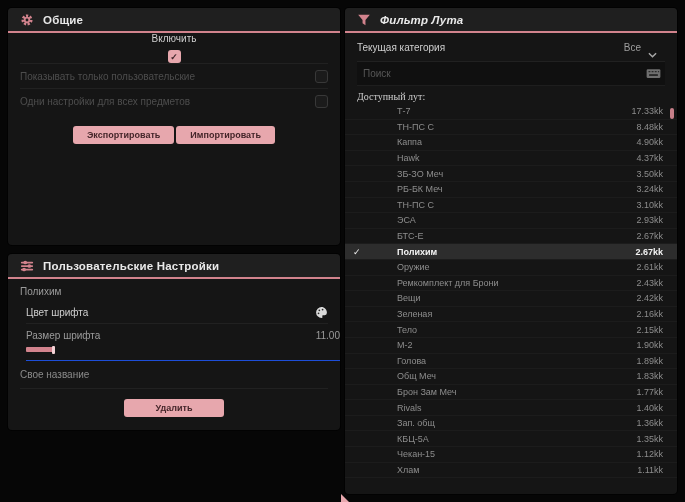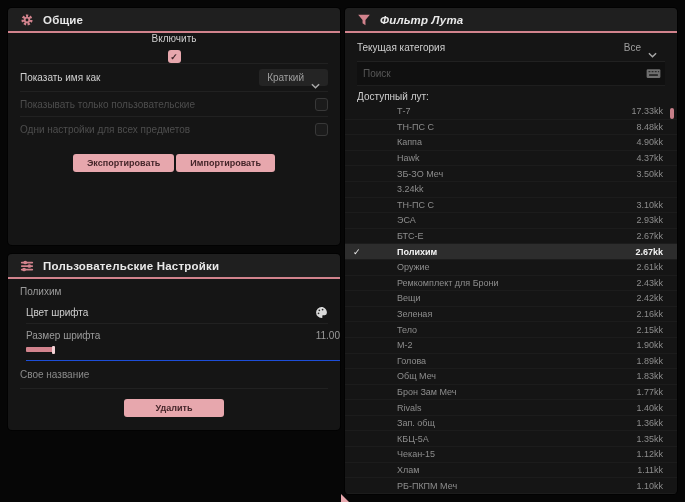--- a/index.html
+++ b/index.html
@@ -106,31 +106,20 @@
         <circle cx="12" cy="12" r="7" fill="none" stroke="#d2838d" stroke-width="5" stroke-dasharray="3.6 2.5"></circle>
         <circle cx="12" cy="12" r="5.5" fill="#d2838d"></circle>
         <circle cx="12" cy="12" r="2.4" fill="#1f1f1f"></circle>
       </svg>
     </span>
     <span class="panel-title">Общие</span>
   </div>
   <div class="row" style="height:30px;flex-direction:column;">
     <span class="lbl">Включить</span>
     <span class="checkbox">✓</span>
-  </div>
-  <div class="row" style="height:27px;">
-    <span class="lbl">Показать имя как</span>
-    <span class="dropdown">
-      <span class="dval">Краткий</span>
-      <span class="chev">
-        <svg viewBox="0 0 10 6" width="9" height="6">
-            <polyline points="1,1 5,5 9,1" fill="none" stroke="#a9a9a9" stroke-width="1.6"></polyline>
-          </svg>
-      </span>
-    </span>
   </div>
   <div class="row" style="height:24px;">
     <span class="lbl dim">Показывать только пользовательские</span>
     <span class="checkbox off"></span>
   </div>
   <div class="row noline" style="height:25px;">
     <span class="lbl dim">Одни настройки для всех предметов</span>
     <span class="checkbox off"></span>
   </div>
   <div class="btn-row">
@@ -215,21 +204,21 @@
         <g fill="#2a2a2a">
           <rect x="4" y="4" width="3" height="2"></rect>
             <rect x="9" y="4" width="3" height="2"></rect>
             <rect x="14" y="4" width="3" height="2"></rect>
             <rect x="19" y="4" width="2" height="2"></rect>
           <rect x="5" y="9" width="14" height="3"></rect>
         </g>
       </svg>
     </button>
   </div>
-  <div class="row noline" style="height:20px;">
+  <div class="row noline" style="height:20px;font-family:Liberation Serif, serif;">
     <span class="lbl">Доступный лут:</span>
   </div>
   <div class="loot-list">
       <div class="loot-row">
         <span class="check"></span>
         <span class="iname">Т-7</span>
         <span class="ival">17.33kk</span>
       </div>
       <div class="loot-row">
         <span class="check"></span>
@@ -246,20 +235,21 @@
         <span class="iname">Hawk</span>
         <span class="ival">4.37kk</span>
       </div>
       <div class="loot-row">
         <span class="check"></span>
         <span class="iname">ЗБ-ЗО Меч</span>
         <span class="ival">3.50kk</span>
       </div>
       <div class="loot-row">
         <span class="check"></span>
+        <span class="iname">РБ-БК Меч</span>
         <span class="ival">3.24kk</span>
       </div>
       <div class="loot-row">
         <span class="check"></span>
         <span class="iname">ТН-ПС С</span>
         <span class="ival">3.10kk</span>
       </div>
       <div class="loot-row">
         <span class="check"></span>
         <span class="iname">ЭСА</span>
@@ -338,22 +328,17 @@
       <div class="loot-row">
         <span class="check"></span>
         <span class="iname">Чекан-15</span>
         <span class="ival">1.12kk</span>
       </div>
       <div class="loot-row">
         <span class="check"></span>
         <span class="iname">Хлам</span>
         <span class="ival">1.11kk</span>
       </div>
-      <div class="loot-row">
-        <span class="check"></span>
-        <span class="iname">РБ-ПКПМ Меч</span>
-        <span class="ival">1.10kk</span>
-      </div>
     </div>
   <div class="scroll-thumb"></div>
 </div>
 
 <div class="resize-handle"></div>
 
 </body></html>

